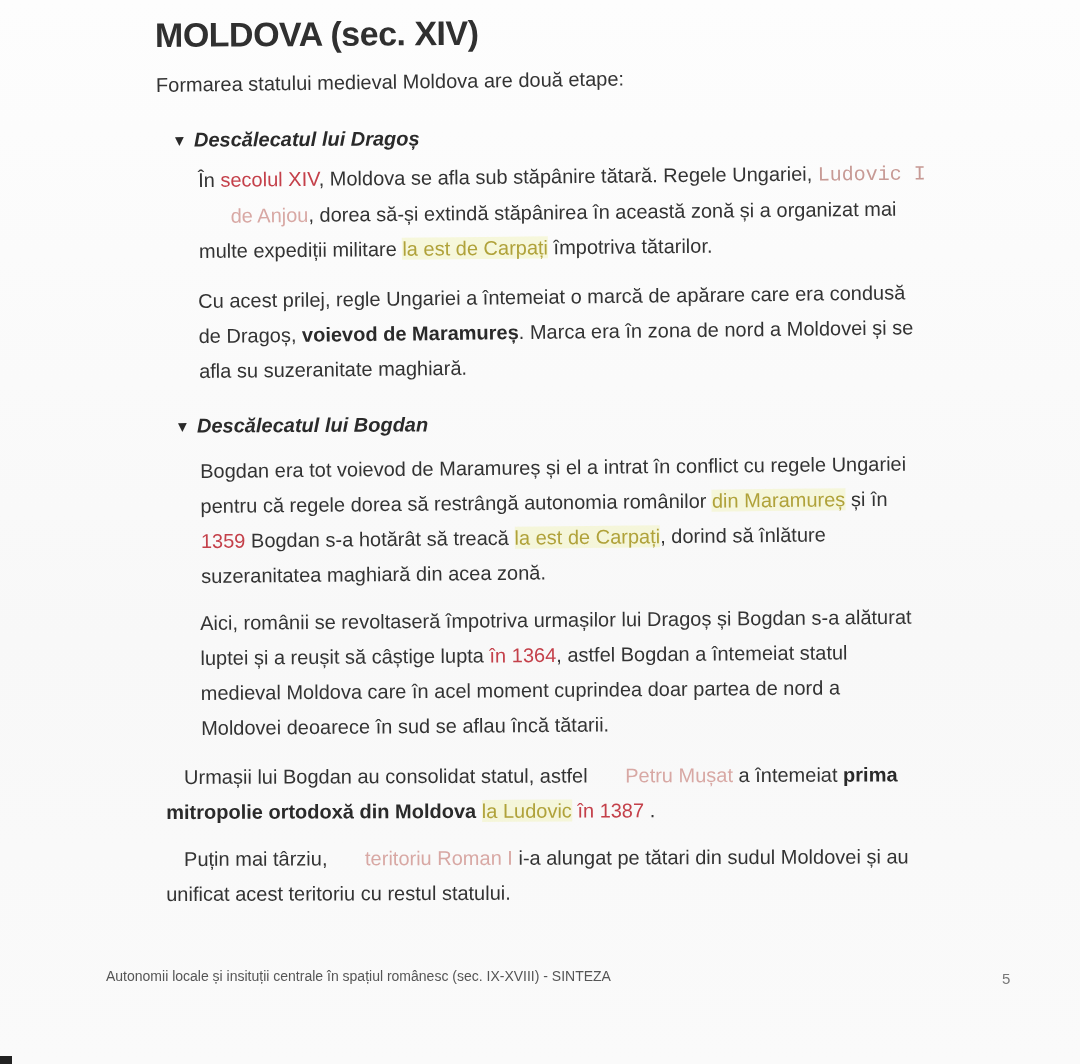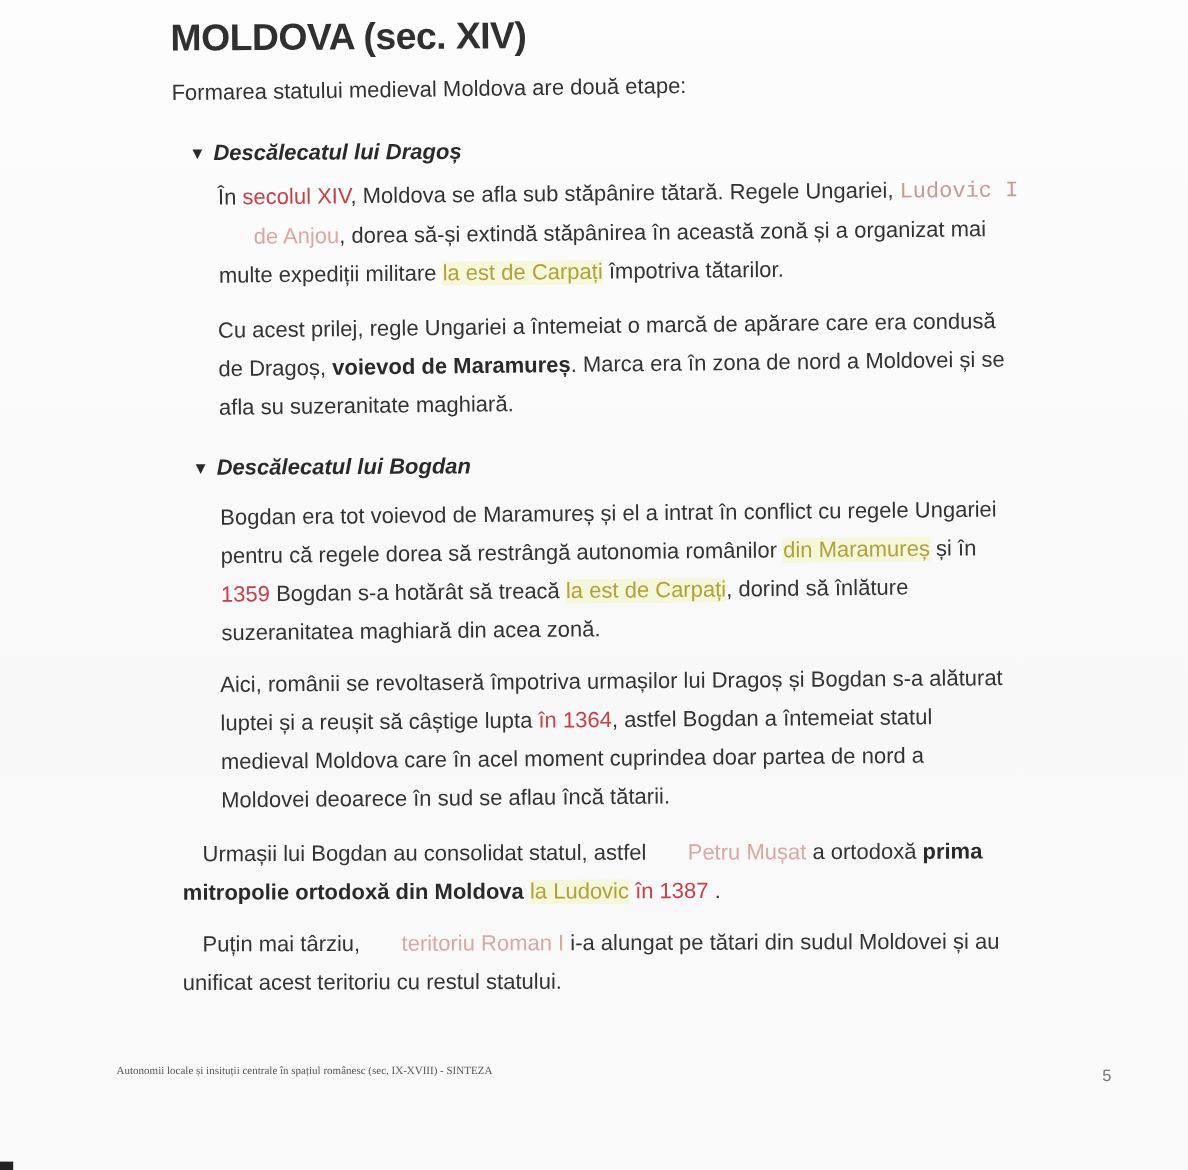--- a/index.html
+++ b/index.html
@@ -73,23 +73,22 @@
     .pinkfade { color: #d8a8a4; margin-left: 32px; }
     .yellowhl {
       color: #b0a23a;
       background: rgba(238, 240, 160, 0.35);
     }
     .bold { font-weight: bold; color: #2a2a2a; }
     .footer-text {
       position: absolute;
       left: 106px;
       top: 968px;
-      font-size: 10px;
+      font-size: 14px;
       color: #555;
-      font-family: Liberation Serif, serif;
     }
     .page-number {
       position: absolute;
       left: 1002px;
       top: 970px;
       font-size: 15px;
       color: #777;
     }
     .corner-mark {
       position: absolute;
@@ -138,21 +137,21 @@
     </div>
 
   <div class="para" style="left:200px; top:606px; transform:rotate(-0.5deg); transform-origin:left top;">
       <span class="line"><span>Aici, românii se revoltaseră împotriva urmașilor lui Dragoș și Bogdan s-a alăturat</span></span>
       <span class="line"><span>luptei și a reușit să câștige lupta </span><span class="red">în 1364</span><span>, astfel Bogdan a întemeiat statul</span></span>
       <span class="line"><span>medieval Moldova care în acel moment cuprindea doar partea de nord a</span></span>
       <span class="line"><span>Moldovei deoarece în sud se aflau încă tătarii.</span></span>
     </div>
 
   <div class="para" style="left:166px; top:760px; transform:rotate(-0.2deg); transform-origin:left top;">
-      <span class="line" style="padding-left: 18px;"><span>Urmașii lui Bogdan au consolidat statul, astfel </span><span class="pinkfade">Petru Mușat</span><span> a ortodoxă </span><span class="bold">prima</span></span>
+      <span class="line" style="padding-left: 18px;"><span>Urmașii lui Bogdan au consolidat statul, astfel </span><span class="pinkfade">Petru Mușat</span><span> a întemeiat </span><span class="bold">prima</span></span>
       <span class="line"><span class="bold">mitropolie ortodoxă din Moldova</span><span> </span><span class="yellowhl">la Ludovic</span><span> </span><span class="red">în 1387</span><span> .</span></span>
     </div>
 
   <div class="para" style="left:166px; top:842px; transform:rotate(-0.2deg); transform-origin:left top;">
       <span class="line" style="padding-left: 18px;"><span>Puțin mai târziu, </span><span class="pinkfade">teritoriu Roman I</span><span> i-a alungat pe tătari din sudul Moldovei și au</span></span>
       <span class="line"><span>unificat acest teritoriu cu restul statului.</span></span>
     </div>
 
   <div class="footer-text">Autonomii locale și insituții centrale în spațiul românesc (sec. IX-XVIII) - SINTEZA</div>
   <div class="page-number">5</div>

